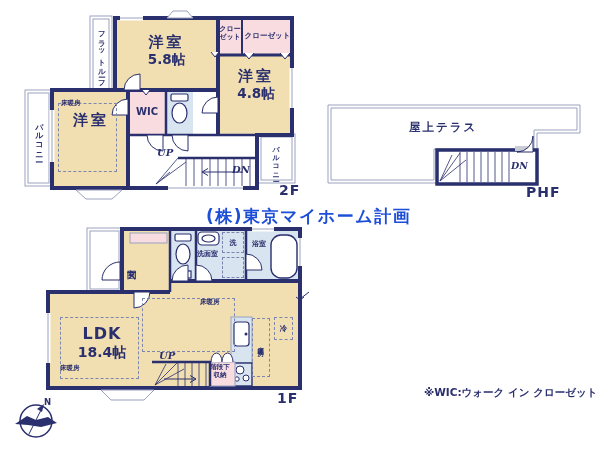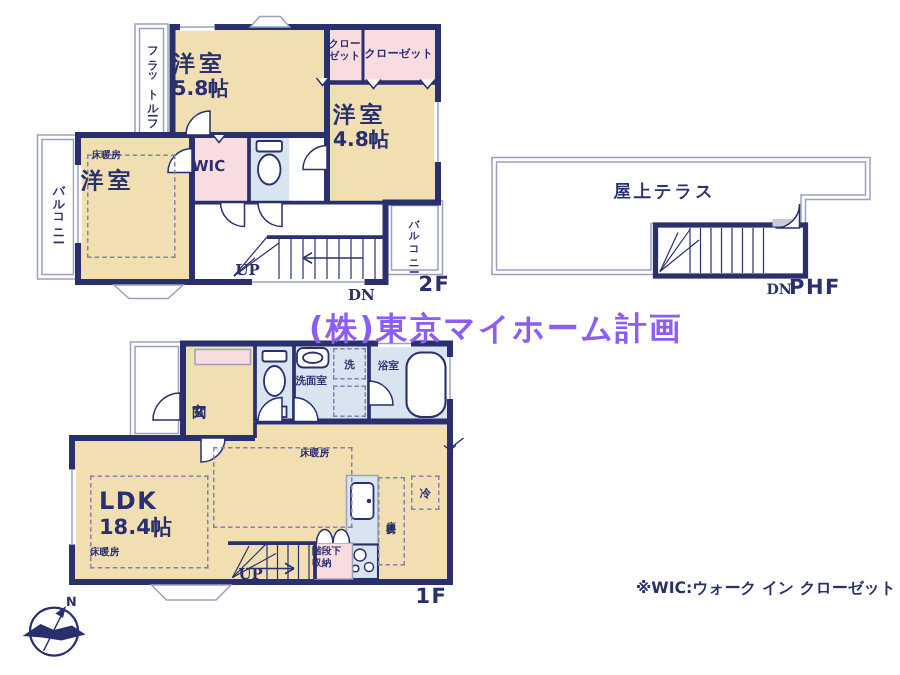--- a/index.html
+++ b/index.html
@@ -1,27 +1,27 @@
 <!DOCTYPE html>
 <html><head>
 <meta charset="utf-8">
 <style>
   html,body{margin:0;padding:0;background:#fff;}
   .canvas{position:relative;width:600px;height:450px;background:#ffffff;overflow:hidden;
           font-family:"DejaVu Sans","Liberation Sans",sans-serif;color:#2a2f6e;}
   .plan-svg{position:absolute;left:0;top:0;}
   .lbl{position:absolute;color:#2a2f6e;font-weight:700;white-space:nowrap;line-height:1.18;}
-  .ctr{}
+  .ctr{text-align:center;}
   .v{writing-mode:vertical-rl;text-orientation:upright;display:flex;align-items:center;justify-content:center;
      white-space:normal;letter-spacing:1px;}
-  .it{font-family:"DejaVu Serif","Liberation Serif",serif;margin-top:28px;}
+  .it{font-family:"DejaVu Serif","Liberation Serif",serif;font-style:italic;}
   .sm{font-weight:600;}
   .dash{position:absolute;border:1px dashed #7d86af;}
   .dash.flex{display:flex;align-items:center;justify-content:center;font-weight:700;color:#2a2f6e;}
-  .wm{position:absolute;color:#8b5cf6;font-size:21px;font-weight:600;letter-spacing:1.5px;}
+  .wm{position:absolute;color:#1d4ed8;font-size:17px;font-weight:600;letter-spacing:1.5px;}
   .brk{word-break:break-all;white-space:normal;}
 </style>
 </head>
 <body>
 
 <div class="canvas">
 
   <svg class="plan-svg" width="600" height="450" viewBox="0 0 600 450">
 
     <g>

